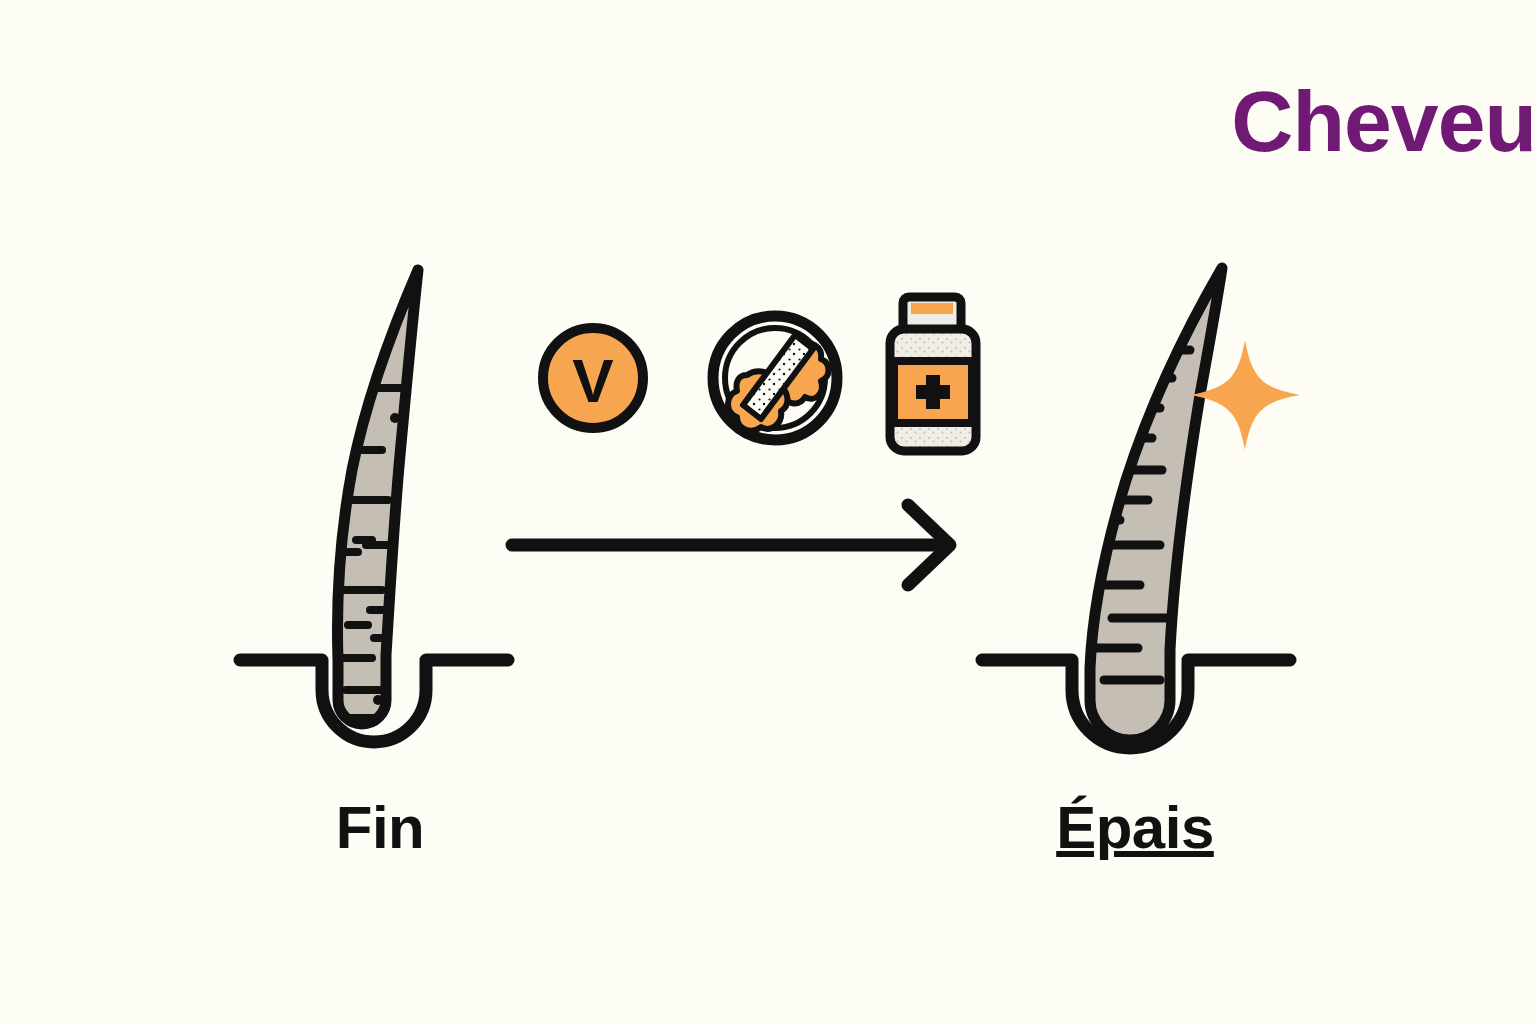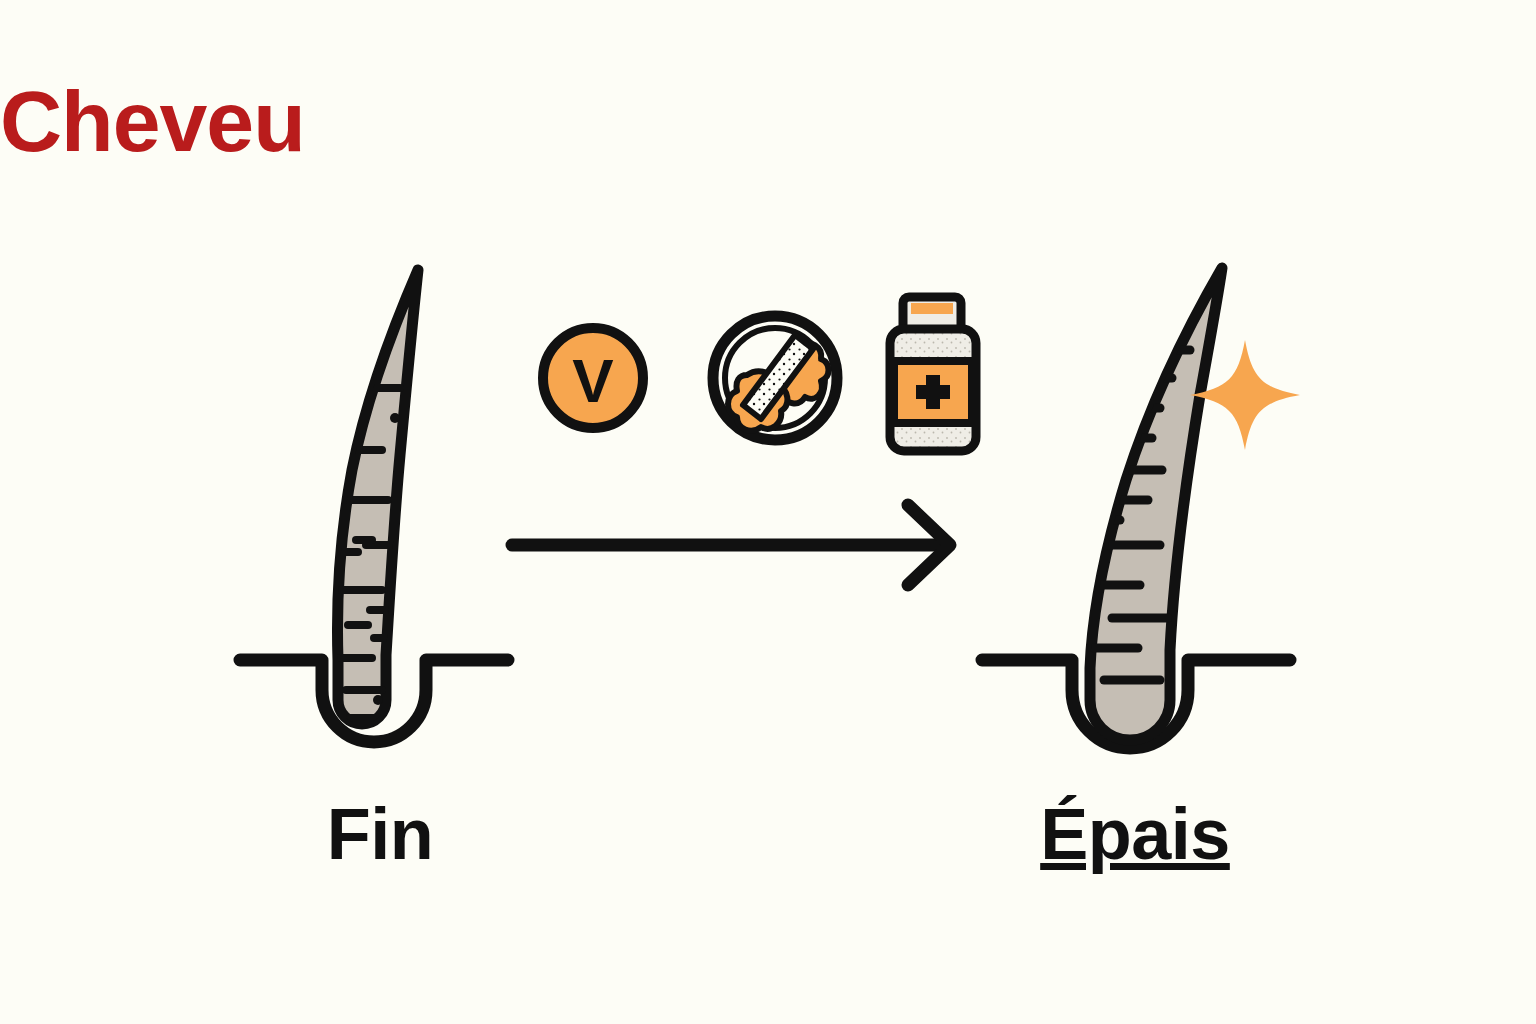--- a/index.html
+++ b/index.html
@@ -17,33 +17,33 @@
     position: relative;
     width: 1536px;
     height: 1024px;
     background: #FDFDF6;
   }
   .title {
     position: absolute;
     left: 0;
     top: 78px;
     width: 1536px;
-    text-align: left;
+    text-align: right;
     font-family: "Liberation Sans", sans-serif;
     font-size: 86px;
     font-weight: bold;
     letter-spacing: -1px;
-    color: #b91c1c;
+    color: #701a75;
     line-height: 1;
   }
   .stage-label {
     position: absolute;
     top: 798px;
     font-family: "Liberation Sans", sans-serif;
-    font-size: 72px;
+    font-size: 60px;
     font-weight: bold;
     letter-spacing: -0.5px;
     color: #111111;
     line-height: 1;
     text-align: center;
   }
   .stage-label.left  { left: 180px; width: 400px; }
   .stage-label.right { left: 935px; width: 400px; text-decoration: underline; }
 
   .svg-layer {

